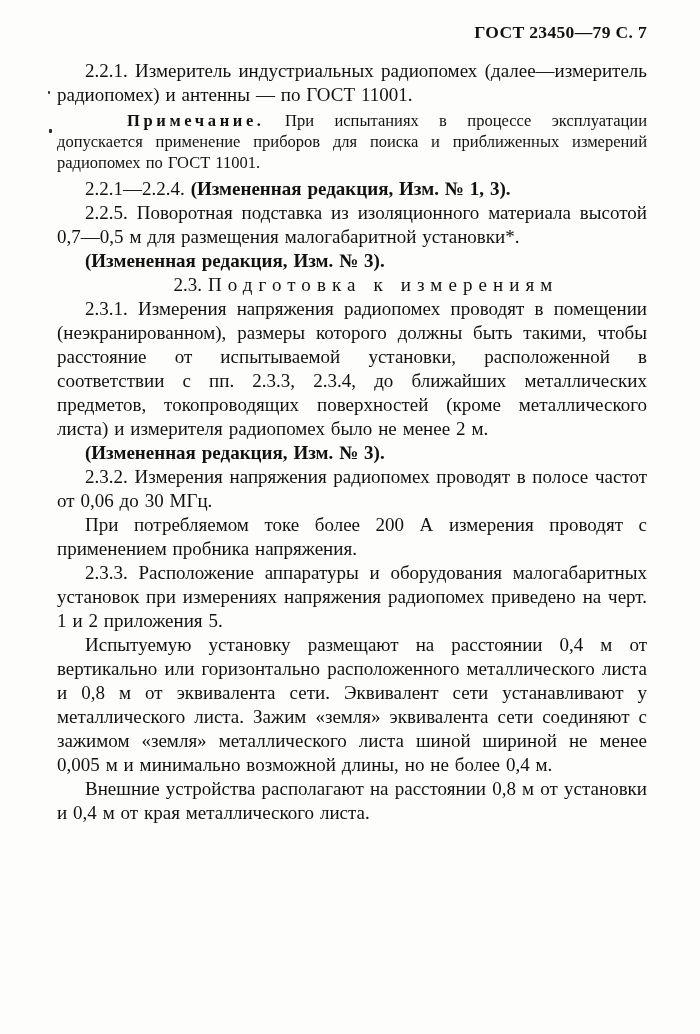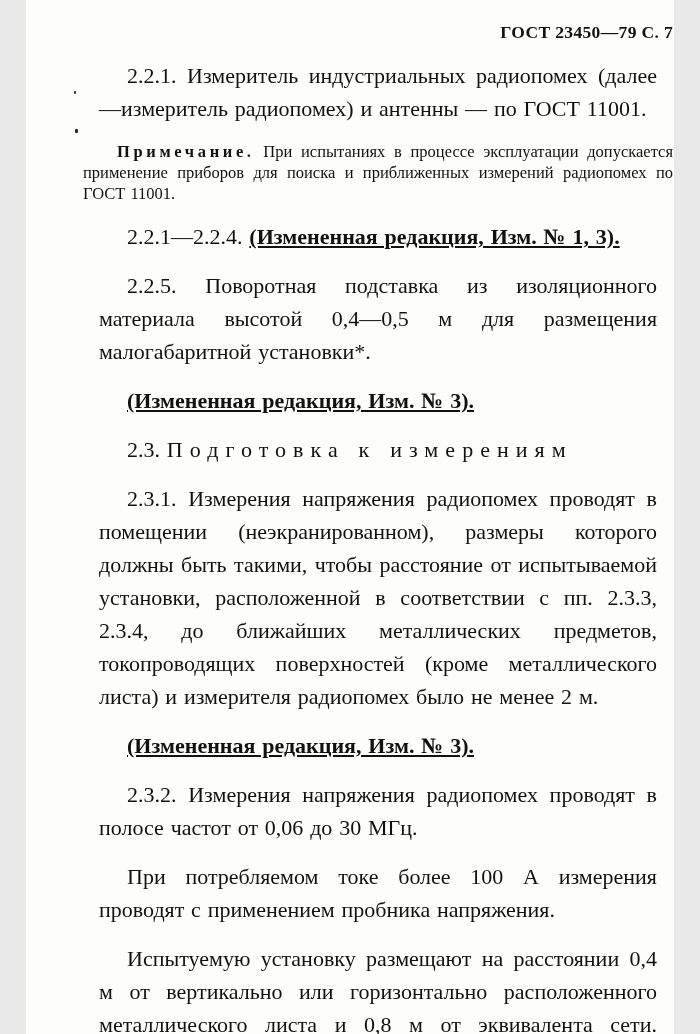--- a/index.html
+++ b/index.html
@@ -1,18 +1,18 @@
 <!DOCTYPE html>
 <html lang="ru"><head>
 <meta charset="utf-8">
 <style>
   html,body{margin:0;padding:0;background:#e8e8e8;}
   .page{
     position:relative;
-    width:648px;height:1034px;
+    width:700px;height:1034px;
     margin:0 auto;
     background:#fdfdfb;
     color:#111;
     font-family:"Liberation Serif","DejaVu Serif",serif;
     overflow:hidden;
     box-sizing:border-box;
   }
   .content{
     position:absolute;
     left:57px;top:22px;
@@ -20,64 +20,65 @@
   }
   .runhead{
     text-align:right;
     font-weight:700;
     font-size:17.5px;
     letter-spacing:.02em;
     padding-right:0px;
     margin:0 0 16px 0;
   }
   .para{
-    margin:16px;
-    font-size:22px;
-    line-height:33px;
+    margin:0;
+    font-size:19px;
+    line-height:24px;
     text-align:justify;
     text-indent:28px;
     word-spacing:.06em;
   }
   .para.note{
     font-size:16.5px;
     line-height:21px;
     margin:3px 0 4px 0;
     text-indent:34px;
   }
   .para.heading{
-    text-align:left;
+    text-align:center;
   }
-  .b{font-weight:700;text-decoration:underline;}
+  .b{font-weight:700;}
   .ls{letter-spacing:.32em;}
-  .ls-note{letter-spacing:.22em;font-weight:700;}
+  .ls-note{letter-spacing:.22em;font-weight:700;margin-left:36px;}
   .speck{
     position:absolute;
     background:#2a2a2a;
     border-radius:1px;
   }
 </style>
 </head>
 <body>
 
 <div class="page">
   <div class="speck" style="left:48px;top:91px;width:2px;height:3px;"></div>
   <div class="speck" style="left:49px;top:129px;width:3px;height:4px;"></div>
 
   <div class="content">
     <p class="runhead">ГОСТ 23450—79 С. 7</p>
 
     <div>
         <p class="para body"><span>2.2.1. Измеритель индустриальных радиопомех (далее—измеритель радиопомех) и антенны — по ГОСТ 11001.</span></p>
         <p class="para note"><span class="ls-note">Примечание.</span><span> При испытаниях в процессе эксплуатации допускается применение приборов для поиска и приближенных измерений радиопомех по ГОСТ 11001.</span></p>
         <p class="para body"><span>2.2.1—2.2.4. </span><span class="b">(Измененная редакция, Изм. № 1, 3).</span></p>
-        <p class="para body"><span>2.2.5. Поворотная подставка из изоляционного материала высотой 0,4—0,5 м для размещения малогабаритной установки*.</span></p>
+        <p class="para body"><span>2.2.5. Поворотная подставка из изоляционного материала высотой 0,7—0,5 м для размещения малогабаритной установки*.</span></p>
         <p class="para body"><span class="b">(Измененная редакция, Изм. № 3).</span></p>
         <p class="para heading"><span>2.3. </span><span class="ls">Подготовка к измерениям</span></p>
         <p class="para body"><span>2.3.1. Измерения напряжения радиопомех проводят в помещении (неэкранированном), размеры которого должны быть такими, чтобы расстояние от испытываемой установки, расположенной в соответствии с пп. 2.3.3, 2.3.4, до ближайших металлических предметов, токопроводящих поверхностей (кроме металлического листа) и измерителя радиопомех было не менее 2 м.</span></p>
         <p class="para body"><span class="b">(Измененная редакция, Изм. № 3).</span></p>
         <p class="para body"><span>2.3.2. Измерения напряжения радиопомех проводят в полосе частот от 0,06 до 30 МГц.</span></p>
-        <p class="para body"><span>При потребляемом токе более 100 А измерения проводят с применением пробника напряжения.</span></p>
+        <p class="para body"><span>При потребляемом токе более 200 А измерения проводят с применением пробника напряжения.</span></p>
+        <p class="para body"><span>2.3.3. Расположение аппаратуры и оборудования малогабаритных установок при измерениях напряжения радиопомех приведено на черт. 1 и 2 приложения 5.</span></p>
         <p class="para body"><span>Испытуемую установку размещают на расстоянии 0,4 м от вертикально или горизонтально расположенного металлического листа и 0,8 м от эквивалента сети. Эквивалент сети устанавливают у металлического листа. Зажим «земля» эквивалента сети соединяют с зажимом «земля» металлического листа шиной шириной не менее 0,005 м и минимально возможной длины, но не более 0,4 м.</span></p>
         <p class="para body"><span>Внешние устройства располагают на расстоянии 0,8 м от установки и 0,4 м от края металлического листа.</span></p>
       </div>
 
   </div>
 </div>
 
 </body></html>

